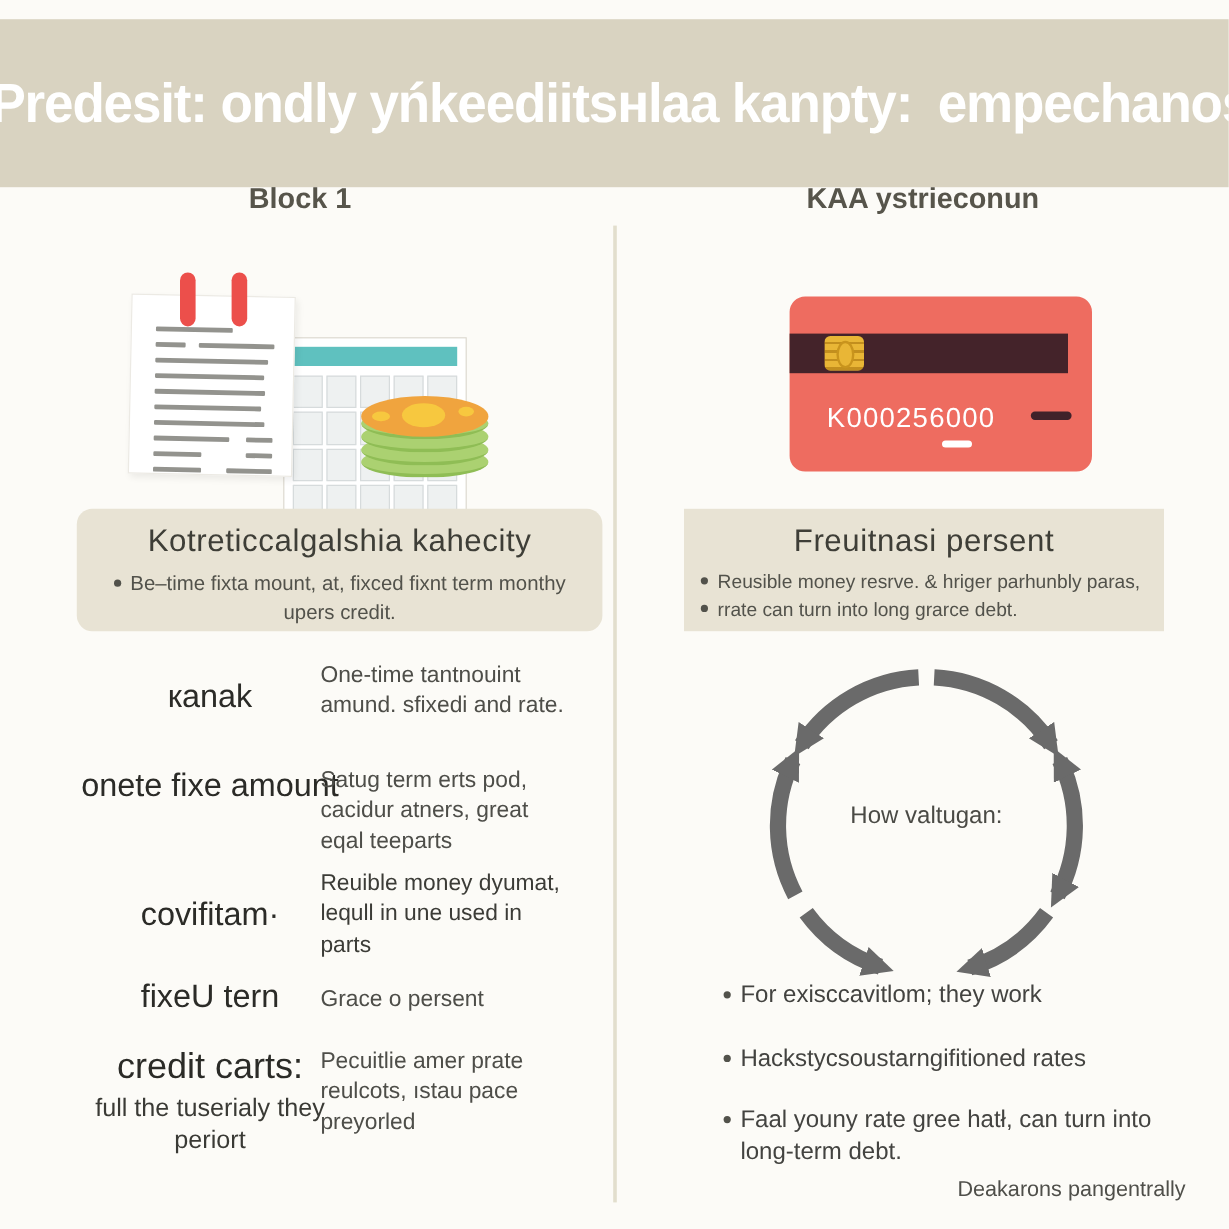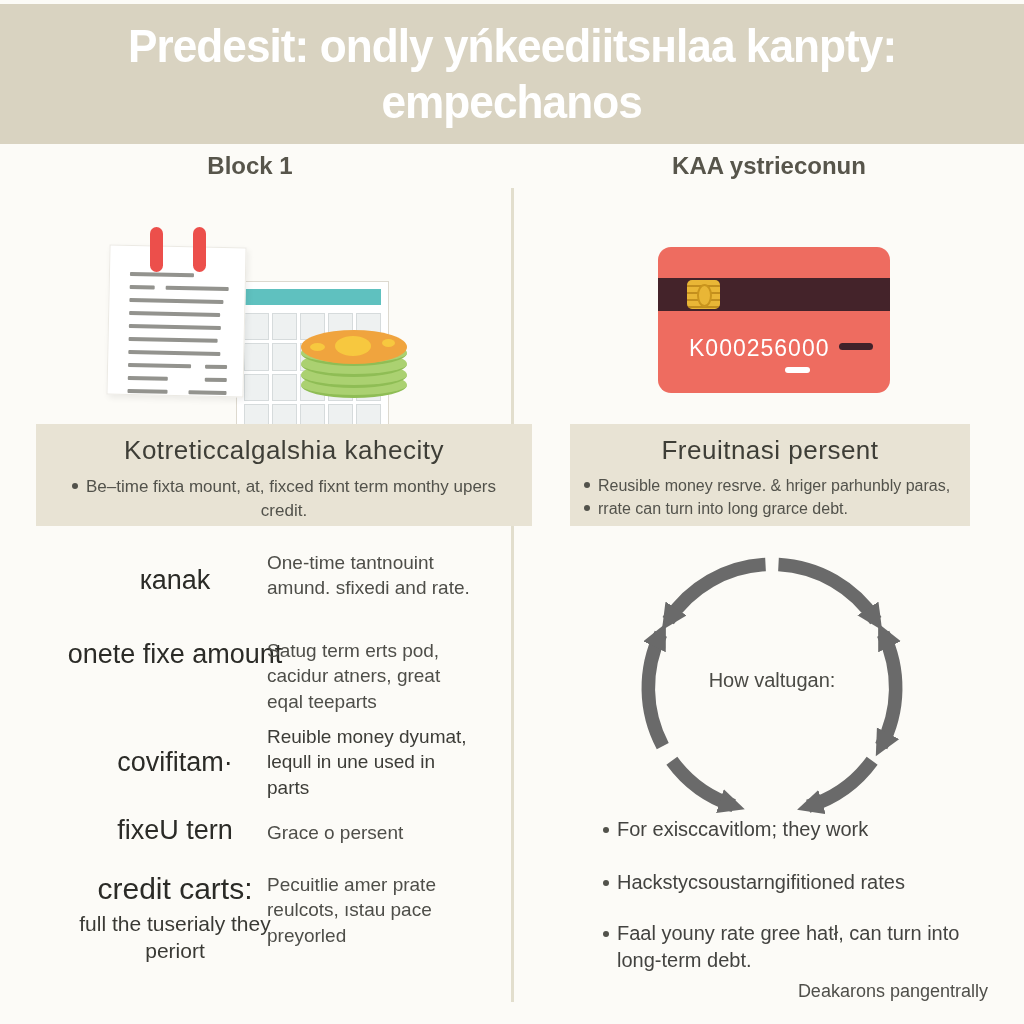--- a/index.html
+++ b/index.html
@@ -1,21 +1,21 @@
 <!DOCTYPE html>
 <html><head>
 <meta charset="utf-8">
 <style>
   html,body{margin:0;padding:0;}
   .canvas{position:relative;width:1024px;height:1024px;background:#fcfbf7;
           font-family:"Liberation Sans",sans-serif;overflow:hidden;}
 
   
-  .header-band{position:absolute;left:0;top:4px;width:1024px;height:140px;background:#d9d3c1;
-               display:flex;flex-direction:column;align-items:center;justify-content:center;}
+  .header-band{position:absolute;left:0;top:16px;width:1024px;height:140px;background:#d9d3c1;
+               display:flex;align-items:center;justify-content:center;}
   .title-line{color:#ffffff;font-weight:bold;font-size:46px;line-height:56px;
               letter-spacing:-1px;transform:scaleX(.96);white-space:nowrap;}
 
   
   .col-header{position:absolute;top:152px;font-size:24px;font-weight:bold;color:#57554b;text-align:center;}
   .col-header.left{left:0;width:500px;}
   .col-header.right{left:524px;width:490px;}
 
   .divider{position:absolute;left:511px;top:188px;width:3px;height:814px;background:#e2decd;}
 
@@ -39,33 +39,33 @@
   .coins{position:absolute;left:301px;top:330px;width:106px;height:68px;}
   .coin-band{position:absolute;left:0;width:106px;height:26px;background:#abd171;border-radius:50%;
              border-bottom:3px solid #8fbd55;box-sizing:border-box;}
   .coin-top{position:absolute;left:0;top:0;width:106px;height:34px;background:#f0a43e;border-radius:50%;}
   .coin-dot{position:absolute;background:#f7c83f;border-radius:50%;}
   .coin-dot.big{left:34px;top:6px;width:36px;height:20px;}
   .coin-dot.s1{left:9px;top:13px;width:15px;height:8px;}
   .coin-dot.s2{left:81px;top:9px;width:13px;height:8px;}
 
   
-  .card{position:absolute;left:658px;top:247px;width:232px;height:146px;background:#ee6c60;border-radius:13px;}
+  .card{position:absolute;left:658px;top:247px;width:232px;height:146px;background:#ee6c60;border-radius:13px;padding-left:20px;}
   .card-stripe{position:absolute;left:0;top:31px;width:232px;height:33px;background:#44232a;}
   .card-chip{position:absolute;left:29px;top:33px;width:33px;height:29px;background:#e9b636;border-radius:5px;
              background-image:repeating-linear-gradient(180deg,rgba(163,110,10,0) 0 5px,rgba(163,110,10,.55) 5px 7px);}
   .card-chip::before{content:"";position:absolute;left:10px;top:4px;width:11px;height:19px;
              border:2px solid #c9941d;border-radius:50%;background:#e9b636;}
   .card-number{position:absolute;left:31px;top:88px;color:#ffffff;font-size:23px;letter-spacing:1px;}
   .card-dash-dark{position:absolute;right:17px;top:96px;width:34px;height:7px;background:#40222a;border-radius:4px;}
   .card-dash-white{position:absolute;left:127px;top:120px;width:25px;height:6px;background:#ffffff;border-radius:3px;}
 
   
   .box{position:absolute;top:424px;height:102px;background:#e8e3d4;box-sizing:border-box;padding-top:11px;}
-  .box.left{left:36px;width:496px;}
+  .box.left{left:64px;width:438px;border-radius:13px;}
   .box.right{left:570px;width:400px;}
   .box-title{text-align:center;font-size:26px;color:#3e3e37;letter-spacing:.5px;margin-bottom:9px;}
   .box-bullets{font-size:17px;color:#52524b;line-height:1.42;}
   .box.left .box-bullets{text-align:center;padding:0 26px;}
   .box.right .box-bullets{padding:0 14px;font-size:16px;}
   .dot{display:inline-block;width:6px;height:6px;border-radius:50%;background:#52524b;
        vertical-align:middle;margin-right:8px;margin-top:-3px;}
 
   
   .lrow{position:absolute;left:0;width:500px;}

